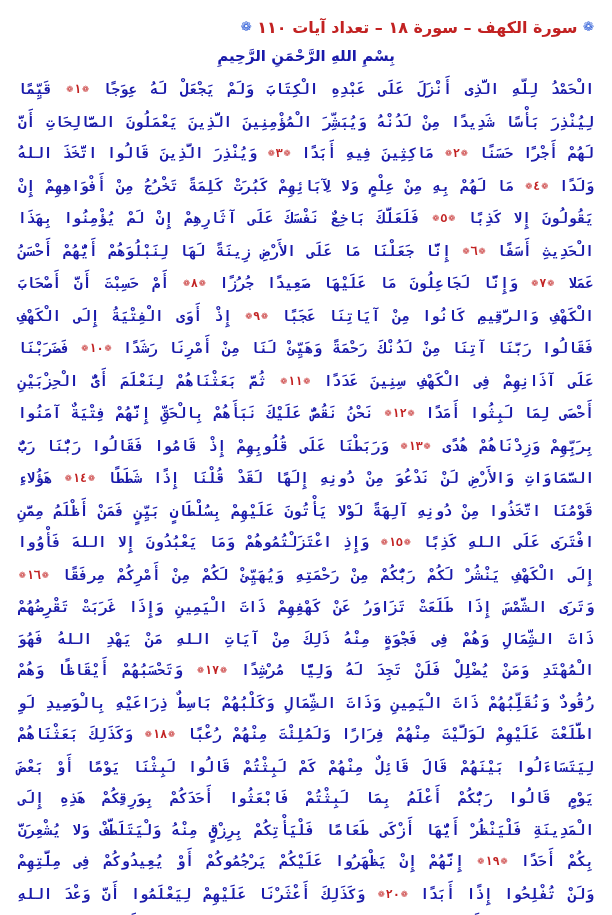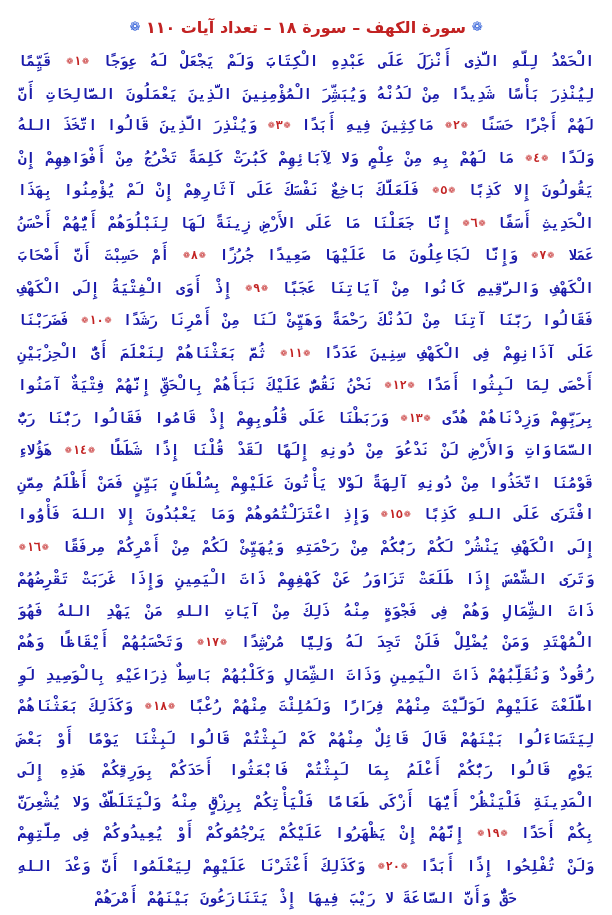--- a/index.html
+++ b/index.html
@@ -15,21 +15,20 @@
     overflow: hidden;
   }
   .page {
     width: 612px;
     height: 915px;
     position: relative;
     box-sizing: border-box;
     padding: 14px 18px 6px 18px;
   }
   .surah-header {
-    text-align: center;
     color: #c22222;
     font-size: 16px;
     font-weight: bold;
     direction: rtl;
     letter-spacing: 0px;
     margin: 4px 0 10px 0;
     font-family: "DejaVu Sans", sans-serif;
   }
   .surah-header .orn {
     color: #2b5bd7;
@@ -78,16 +77,17 @@
 <body>
 
 <div class="page">
 
   <div class="surah-header">
     <span class="orn">❁</span>
     <span>سورة الكهف – سورة ١٨ – تعداد آيات ١١٠</span>
     <span class="orn">❁</span>
   </div>
 
+  <div class="basmala">بِسْمِ اللهِ الرَّحْمَنِ الرَّحِيمِ</div>
 
   <div class="body-text" id="verses-container"><span class="verse-text">الْحَمْدُ لِلّهِ الَّذِى أَنْزَلَ عَلَى عَبْدِهِ الْكِتَابَ وَلَمْ يَجْعَلْ لَهُ عِوَجًا</span> <span class="aya-mark"><span class="petal">❁</span><span class="aya-num">١</span><span class="petal">❁</span></span> <span class="verse-text">قَيِّمًا لِيُنْذِرَ بَأْسًا شَدِيدًا مِنْ لَدُنْهُ وَيُبَشِّرَ الْمُؤْمِنِينَ الَّذِينَ يَعْمَلُونَ الصَّالِحَاتِ أَنَّ لَهُمْ أَجْرًا حَسَنًا</span> <span class="aya-mark"><span class="petal">❁</span><span class="aya-num">٢</span><span class="petal">❁</span></span> <span class="verse-text">مَاكِثِينَ فِيهِ أَبَدًا</span> <span class="aya-mark"><span class="petal">❁</span><span class="aya-num">٣</span><span class="petal">❁</span></span> <span class="verse-text">وَيُنْذِرَ الَّذِينَ قَالُوا اتَّخَذَ اللهُ وَلَدًا</span> <span class="aya-mark"><span class="petal">❁</span><span class="aya-num">٤</span><span class="petal">❁</span></span> <span class="verse-text">مَا لَهُمْ بِهِ مِنْ عِلْمٍ وَلا لِآبَائِهِمْ كَبُرَتْ كَلِمَةً تَخْرُجُ مِنْ أَفْوَاهِهِمْ إِنْ يَقُولُونَ إِلا كَذِبًا</span> <span class="aya-mark"><span class="petal">❁</span><span class="aya-num">٥</span><span class="petal">❁</span></span> <span class="verse-text">فَلَعَلَّكَ بَاخِعٌ نَفْسَكَ عَلَى آثَارِهِمْ إِنْ لَمْ يُؤْمِنُوا بِهَذَا الْحَدِيثِ أَسَفًا</span> <span class="aya-mark"><span class="petal">❁</span><span class="aya-num">٦</span><span class="petal">❁</span></span> <span class="verse-text">إِنَّا جَعَلْنَا مَا عَلَى الأَرْضِ زِينَةً لَهَا لِنَبْلُوَهُمْ أَيُّهُمْ أَحْسَنُ عَمَلا</span> <span class="aya-mark"><span class="petal">❁</span><span class="aya-num">٧</span><span class="petal">❁</span></span> <span class="verse-text">وَإِنَّا لَجَاعِلُونَ مَا عَلَيْهَا صَعِيدًا جُرُزًا</span> <span class="aya-mark"><span class="petal">❁</span><span class="aya-num">٨</span><span class="petal">❁</span></span> <span class="verse-text">أَمْ حَسِبْتَ أَنَّ أَصْحَابَ الْكَهْفِ وَالرَّقِيمِ كَانُوا مِنْ آيَاتِنَا عَجَبًا</span> <span class="aya-mark"><span class="petal">❁</span><span class="aya-num">٩</span><span class="petal">❁</span></span> <span class="verse-text">إِذْ أَوَى الْفِتْيَةُ إِلَى الْكَهْفِ فَقَالُوا رَبَّنَا آتِنَا مِنْ لَدُنْكَ رَحْمَةً وَهَيِّئْ لَنَا مِنْ أَمْرِنَا رَشَدًا</span> <span class="aya-mark"><span class="petal">❁</span><span class="aya-num">١٠</span><span class="petal">❁</span></span> <span class="verse-text">فَضَرَبْنَا عَلَى آذَانِهِمْ فِى الْكَهْفِ سِنِينَ عَدَدًا</span> <span class="aya-mark"><span class="petal">❁</span><span class="aya-num">١١</span><span class="petal">❁</span></span> <span class="verse-text">ثُمَّ بَعَثْنَاهُمْ لِنَعْلَمَ أَىُّ الْحِزْبَيْنِ أَحْصَى لِمَا لَبِثُوا أَمَدًا</span> <span class="aya-mark"><span class="petal">❁</span><span class="aya-num">١٢</span><span class="petal">❁</span></span> <span class="verse-text">نَحْنُ نَقُصُّ عَلَيْكَ نَبَأَهُمْ بِالْحَقِّ إِنَّهُمْ فِتْيَةٌ آمَنُوا بِرَبِّهِمْ وَزِدْنَاهُمْ هُدًى</span> <span class="aya-mark"><span class="petal">❁</span><span class="aya-num">١٣</span><span class="petal">❁</span></span> <span class="verse-text">وَرَبَطْنَا عَلَى قُلُوبِهِمْ إِذْ قَامُوا فَقَالُوا رَبُّنَا رَبُّ السَّمَاوَاتِ وَالأَرْضِ لَنْ نَدْعُوَ مِنْ دُونِهِ إِلَهًا لَقَدْ قُلْنَا إِذًا شَطَطًا</span> <span class="aya-mark"><span class="petal">❁</span><span class="aya-num">١٤</span><span class="petal">❁</span></span> <span class="verse-text">هَؤُلاءِ قَوْمُنَا اتَّخَذُوا مِنْ دُونِهِ آلِهَةً لَوْلا يَأْتُونَ عَلَيْهِمْ بِسُلْطَانٍ بَيِّنٍ فَمَنْ أَظْلَمُ مِمَّنِ افْتَرَى عَلَى اللهِ كَذِبًا</span> <span class="aya-mark"><span class="petal">❁</span><span class="aya-num">١٥</span><span class="petal">❁</span></span> <span class="verse-text">وَإِذِ اعْتَزَلْتُمُوهُمْ وَمَا يَعْبُدُونَ إِلا اللهَ فَأْوُوا إِلَى الْكَهْفِ يَنْشُرْ لَكُمْ رَبُّكُمْ مِنْ رَحْمَتِهِ وَيُهَيِّئْ لَكُمْ مِنْ أَمْرِكُمْ مِرفَقًا</span> <span class="aya-mark"><span class="petal">❁</span><span class="aya-num">١٦</span><span class="petal">❁</span></span> <span class="verse-text">وَتَرَى الشَّمْسَ إِذَا طَلَعَتْ تَزَاوَرُ عَنْ كَهْفِهِمْ ذَاتَ الْيَمِينِ وَإِذَا غَرَبَتْ تَقْرِضُهُمْ ذَاتَ الشِّمَالِ وَهُمْ فِى فَجْوَةٍ مِنْهُ ذَلِكَ مِنْ آيَاتِ اللهِ مَنْ يَهْدِ اللهُ فَهُوَ الْمُهْتَدِ وَمَنْ يُضْلِلْ فَلَنْ تَجِدَ لَهُ وَلِيًّا مُرْشِدًا</span> <span class="aya-mark"><span class="petal">❁</span><span class="aya-num">١٧</span><span class="petal">❁</span></span> <span class="verse-text">وَتَحْسَبُهُمْ أَيْقَاظًا وَهُمْ رُقُودٌ وَنُقَلِّبُهُمْ ذَاتَ الْيَمِينِ وَذَاتَ الشِّمَالِ وَكَلْبُهُمْ بَاسِطٌ ذِرَاعَيْهِ بِالْوَصِيدِ لَوِ اطَّلَعْتَ عَلَيْهِمْ لَوَلَّيْتَ مِنْهُمْ فِرَارًا وَلَمُلِئْتَ مِنْهُمْ رُعْبًا</span> <span class="aya-mark"><span class="petal">❁</span><span class="aya-num">١٨</span><span class="petal">❁</span></span> <span class="verse-text">وَكَذَلِكَ بَعَثْنَاهُمْ لِيَتَسَاءَلُوا بَيْنَهُمْ قَالَ قَائِلٌ مِنْهُمْ كَمْ لَبِثْتُمْ قَالُوا لَبِثْنَا يَوْمًا أَوْ بَعْضَ يَوْمٍ قَالُوا رَبُّكُمْ أَعْلَمُ بِمَا لَبِثْتُمْ فَابْعَثُوا أَحَدَكُمْ بِوَرِقِكُمْ هَذِهِ إِلَى الْمَدِينَةِ فَلْيَنْظُرْ أَيُّهَا أَزْكَى طَعَامًا فَلْيَأْتِكُمْ بِرِزْقٍ مِنْهُ وَلْيَتَلَطَّفْ وَلا يُشْعِرَنَّ بِكُمْ أَحَدًا</span> <span class="aya-mark"><span class="petal">❁</span><span class="aya-num">١٩</span><span class="petal">❁</span></span> <span class="verse-text">إِنَّهُمْ إِنْ يَظْهَرُوا عَلَيْكُمْ يَرْجُمُوكُمْ أَوْ يُعِيدُوكُمْ فِى مِلَّتِهِمْ وَلَنْ تُفْلِحُوا إِذًا أَبَدًا</span> <span class="aya-mark"><span class="petal">❁</span><span class="aya-num">٢٠</span><span class="petal">❁</span></span> <span class="verse-text">وَكَذَلِكَ أَعْثَرْنَا عَلَيْهِمْ لِيَعْلَمُوا أَنَّ وَعْدَ اللهِ حَقٌّ وَأَنَّ السَّاعَةَ لا رَيْبَ فِيهَا إِذْ يَتَنَازَعُونَ بَيْنَهُمْ أَمْرَهُمْ</span> </div>
 
 </div>
 
 </body></html>

